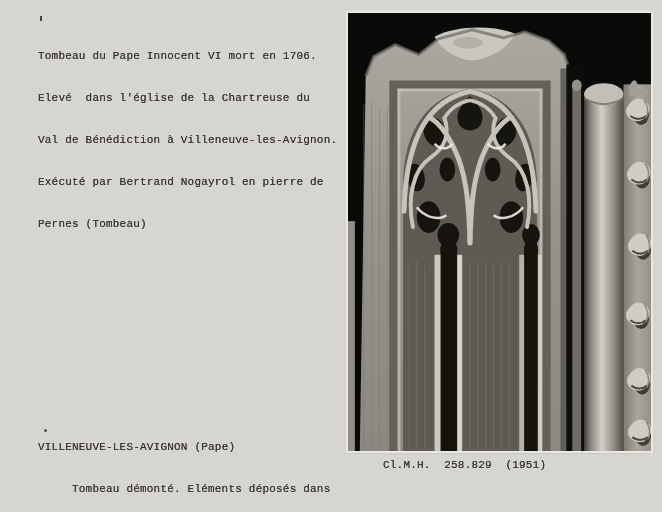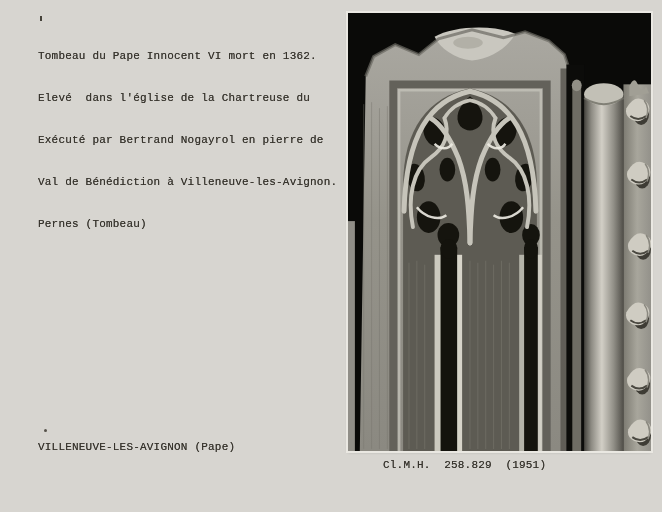--- a/index.html
+++ b/index.html
@@ -32,31 +32,32 @@
   .stray-b { position:absolute; left:44px; top:429px; width:3px; height:3px; border-radius:50%; background:#55524a; }
 </style>
 </head>
 <body>
 
 <div class="card">
 
   <div class="stray-a"></div>
 
   <div class="note note-top">
-    <div>Tombeau du Pape Innocent VI mort en 1362.</div>
+    <div>Tombeau du Pape Innocent VI mort en 1706.</div>
     <div>Elevé  dans l'église de la Chartreuse du</div>
+    <div>Val de Bénédiction à Villeneuve-les-Avignon.</div>
     <div>Exécuté par Bertrand Nogayrol en pierre de</div>
-    <div>Val de Bénédiction à Villeneuve-les-Avignon.</div>
     <div>Pernes (Tombeau)</div>
   </div>
 
   <div class="stray-b"></div>
 
   <div class="note note-bottom">
     <div>VILLENEUVE-LES-AVIGNON (Pape)</div>
+    <div class="indent">Tombeau démonté. Eléments déposés dans</div>
     
     
   </div>
 
   <div class="caption">Cl.M.H.  258.829  (1951)</div>
 
   <div class="photo">
     <svg viewBox="0 0 308 442" preserveAspectRatio="none">
       <defs>
         <linearGradient id="gStone" x1="0" y1="0" x2="0" y2="1">

